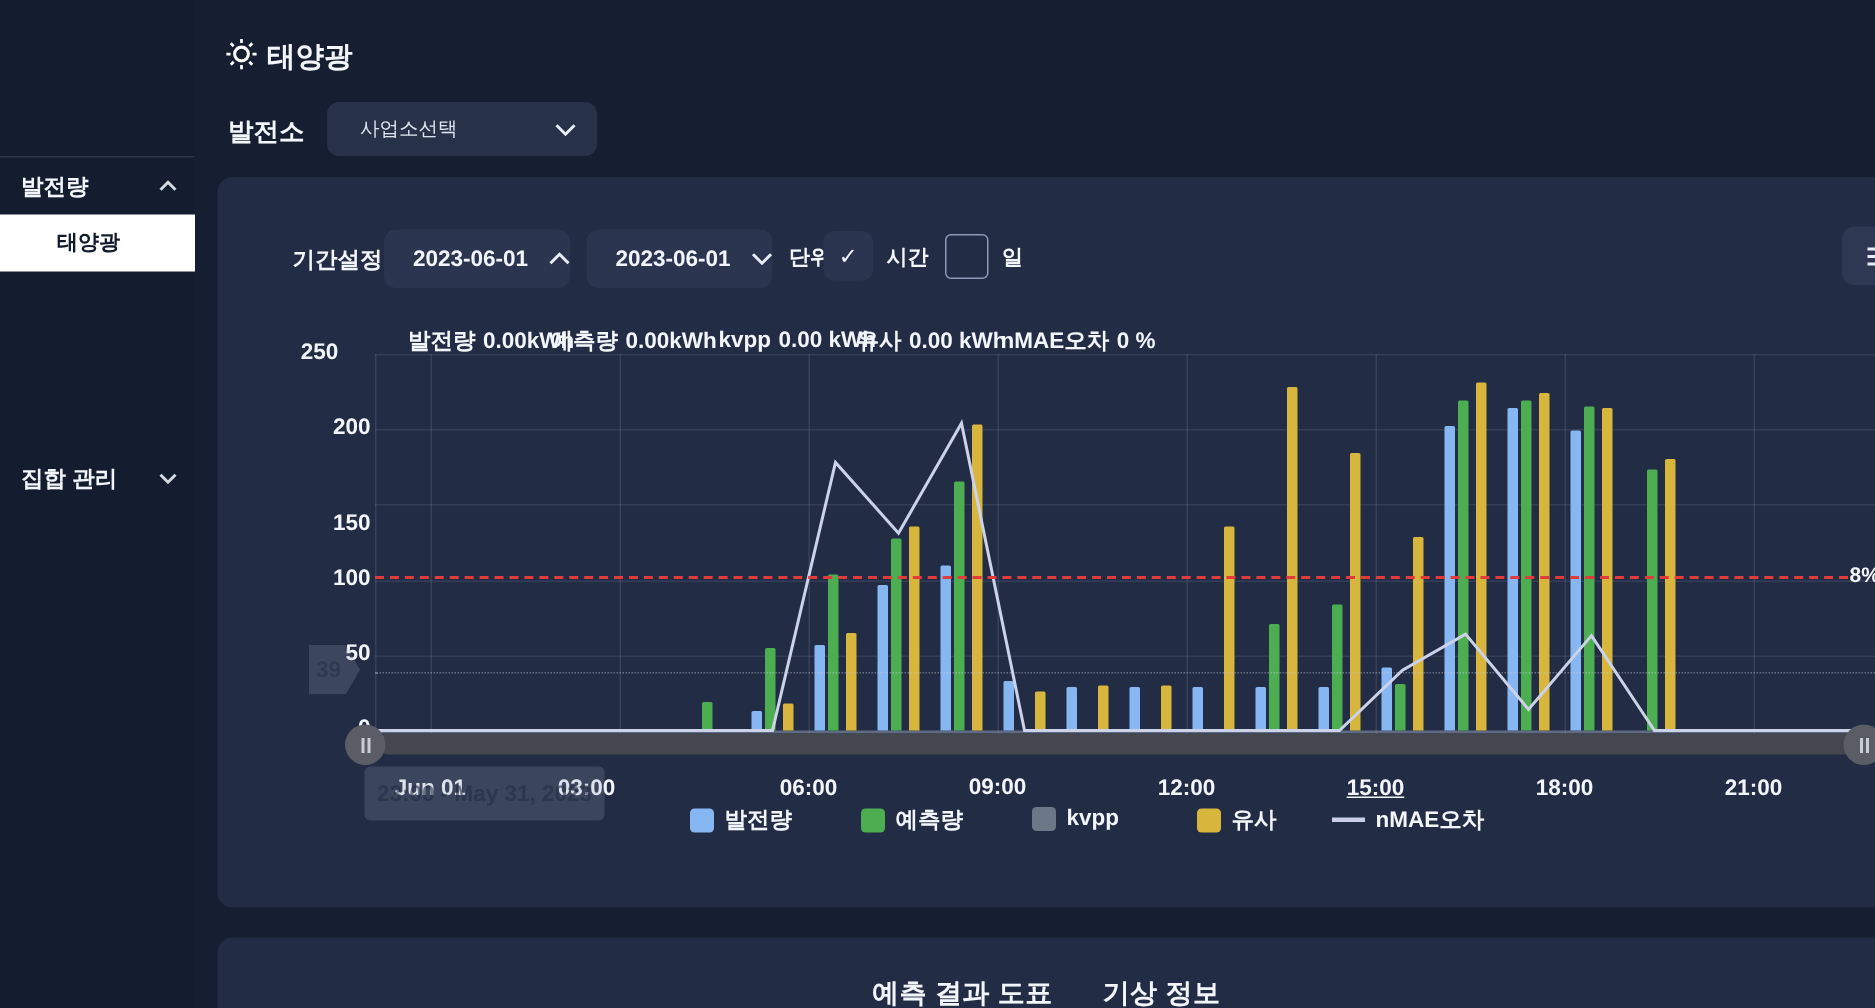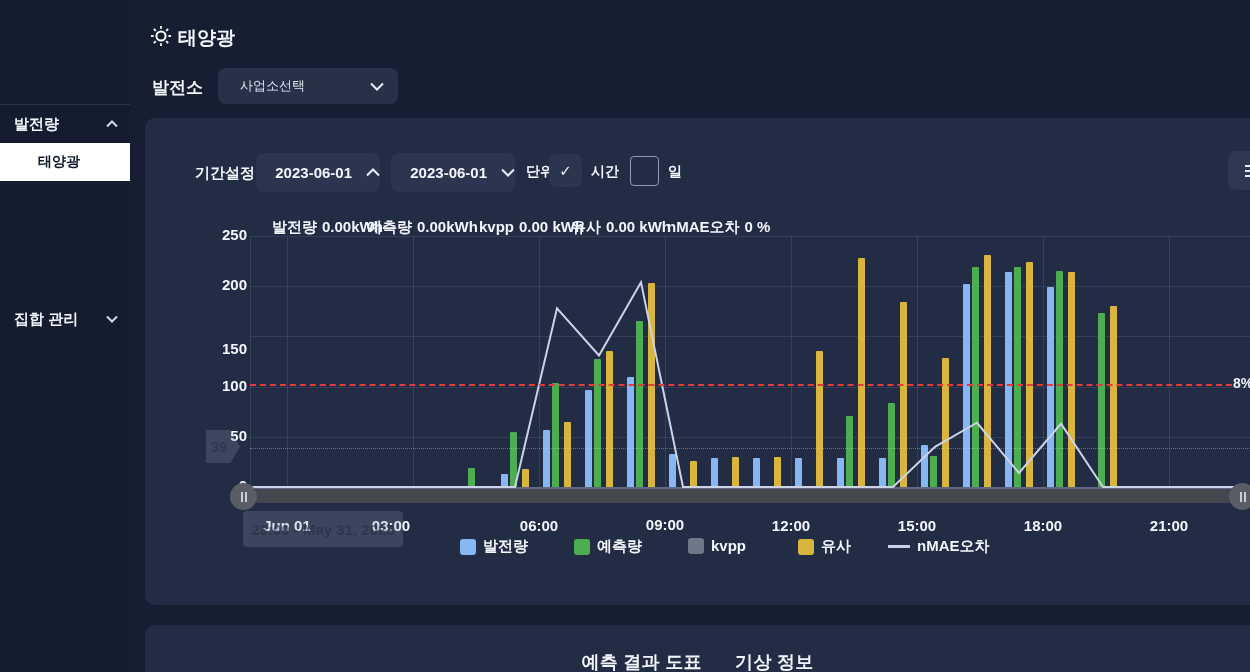--- a/index.html
+++ b/index.html
@@ -223,36 +223,36 @@
     <div class="ylab" style="left: 205px; top: 477px;">0</div>
     <div class="gridline-h" style="left: 250px; top: 436.8px; width: 1000px; background: rgba(160, 175, 200, 0.14); height: 1px;"></div>
     <div class="ylab" style="left: 205px; top: 426.8px;">50</div>
     <div class="gridline-h" style="left: 250px; top: 386.6px; width: 1000px; background: rgba(160, 175, 200, 0.14); height: 1px;"></div>
     <div class="ylab" style="left: 205px; top: 376.6px;">100</div>
     <div class="gridline-h" style="left: 250px; top: 336.4px; width: 1000px; background: rgba(160, 175, 200, 0.14); height: 1px;"></div>
     <div class="ylab" style="left: 205px; top: 340px;">150</div>
     <div class="gridline-h" style="left: 250px; top: 286.2px; width: 1000px; background: rgba(160, 175, 200, 0.14); height: 1px;"></div>
     <div class="ylab" style="left: 205px; top: 276.2px;">200</div>
     <div class="gridline-h" style="left: 250px; top: 236px; width: 1000px; background: rgba(160, 175, 200, 0.14); height: 1px;"></div>
-    <div class="ylab" style="left: 205px; top: 226px;">250</div>
+    <div class="ylab" style="left: 192px; top: 226px; text-align: center;">250</div>
     <div class="gridline-v" style="left: 250px; top: 236px; height: 251px;"></div>
     <div class="gridline-v" style="left: 287px; top: 236px; height: 254px;"></div>
     <div class="gridline-v" style="left: 413px; top: 236px; height: 254px;"></div>
     <div class="gridline-v" style="left: 539px; top: 236px; height: 254px;"></div>
     <div class="gridline-v" style="left: 665px; top: 236px; height: 254px;"></div>
     <div class="gridline-v" style="left: 791px; top: 236px; height: 254px;"></div>
     <div class="gridline-v" style="left: 917px; top: 236px; height: 254px;"></div>
     <div class="gridline-v" style="left: 1043px; top: 236px; height: 254px;"></div>
     <div class="gridline-v" style="left: 1169px; top: 236px; height: 254px;"></div>
     <div class="xlab" style="left: 252px; top: 517px;">Jun 01</div>
     <div class="xlab" style="left: 356px; top: 517px;">03:00</div>
     <div class="xlab" style="left: 504px; top: 517px;">06:00</div>
     <div class="xlab" style="left: 630px; top: 516px;">09:00</div>
     <div class="xlab" style="left: 756px; top: 517px;">12:00</div>
-    <div class="xlab" style="left: 882px; top: 517px;">15:00</div>
+    <div class="xlab" style="left: 882px; top: 517px; text-decoration: underline;">15:00</div>
     <div class="xlab" style="left: 1008px; top: 517px;">18:00</div>
     <div class="xlab" style="left: 1134px; top: 517px;">21:00</div>
     <div class="bar" style="left: 501px; top: 473.948px; height: 13.052px; background: rgb(134, 183, 242);"></div>
     <div class="bar" style="left: 543px; top: 429.772px; height: 57.228px; background: rgb(134, 183, 242);"></div>
     <div class="bar" style="left: 585px; top: 389.612px; height: 97.388px; background: rgb(134, 183, 242);"></div>
     <div class="bar" style="left: 627px; top: 376.56px; height: 110.44px; background: rgb(134, 183, 242);"></div>
     <div class="bar" style="left: 669px; top: 453.868px; height: 33.132px; background: rgb(134, 183, 242);"></div>
     <div class="bar" style="left: 711px; top: 457.884px; height: 29.116px; background: rgb(134, 183, 242);"></div>
     <div class="bar" style="left: 753px; top: 457.884px; height: 29.116px; background: rgb(134, 183, 242);"></div>
     <div class="bar" style="left: 795px; top: 457.884px; height: 29.116px; background: rgb(134, 183, 242);"></div>

